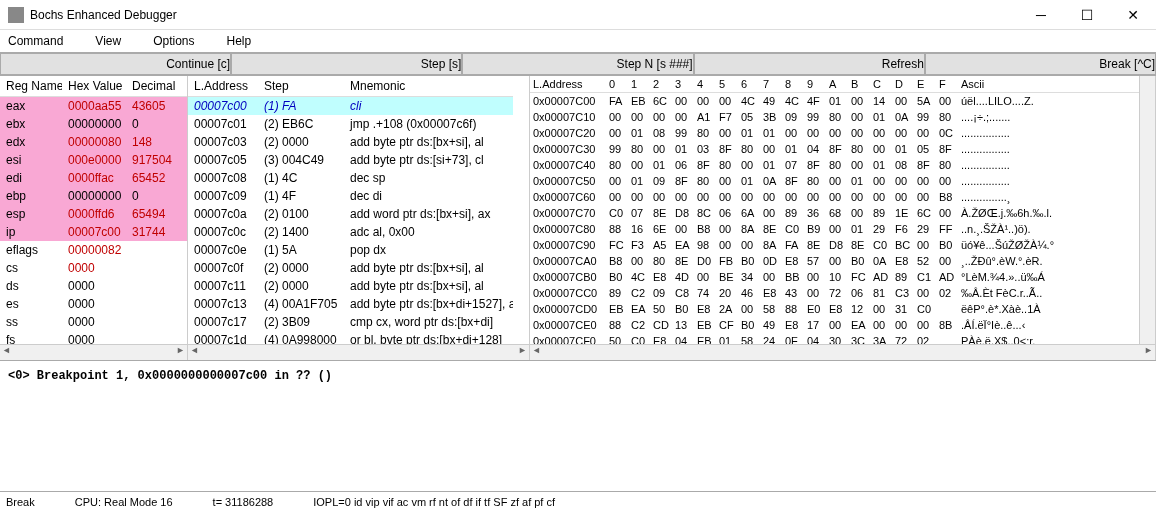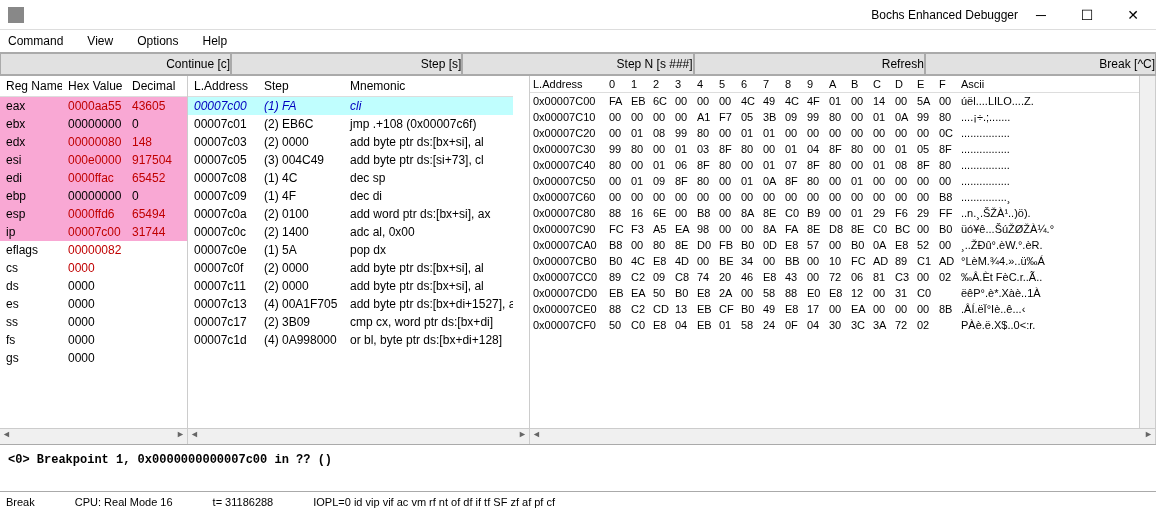--- a/index.html
+++ b/index.html
@@ -1,26 +1,26 @@
 <!DOCTYPE html>
 <html><head>
 <meta charset="utf-8">
 <style>
 * { box-sizing: border-box; margin: 0; padding: 0; }
 body { font-family: "Segoe UI", Tahoma, sans-serif; font-size: 12px; background: #fff; width: 1156px; height: 512px; overflow: hidden; }
-.titlebar { display: flex; align-items: center; height: 30px; padding-left: 8px; background: #fff; border-bottom: 1px solid #ddd; text-align: right; }
+.titlebar { display: flex; align-items: center; height: 30px; padding-left: 8px; background: #fff; border-bottom: 1px solid #ddd; }
 .titlebar .icon { width: 16px; height: 16px; background: #888; margin-right: 6px; }
 .titlebar .title { flex: 1; font-size: 12px; }
 .titlebar .winbtns { display: flex; }
 .titlebar .winbtn { width: 46px; height: 30px; display: flex; align-items: center; justify-content: center; font-size: 14px; }
-.menubar { display: flex; gap: 24px; padding: 4px 8px; font-size: 12px; }
+.menubar { display: flex; gap: 32px; padding: 4px 8px; font-size: 12px; }
 .menubar span { cursor: default; }
 .toolbar { display: flex; border-top: 1px solid #aaa; border-bottom: 1px solid #aaa; }
 .toolbar button { flex: 1; height: 22px; background: #e1e1e1; border: 1px solid #aaa; font-size: 12px; font-family: inherit; cursor: pointer; text-align: right; }
-.panes { display: flex; height: 368px; }
+.panes { display: flex; height: 284px; }
 .pane { overflow: auto; border-right: 1px solid #ccc; position: relative; }
 .pane1 { width: 188px; }
 .pane2 { width: 342px; }
 .pane3 { flex: 1; }
 table { border-collapse: collapse; width: 100%; table-layout: fixed; }
 th { text-align: left; font-weight: normal; padding: 3px 6px; background: #fff; border-bottom: 1px solid #ddd; font-size: 12px; white-space: nowrap; overflow: hidden; }
 td { padding: 2px 6px; font-size: 12px; white-space: nowrap; overflow: hidden; }
 .reg-hl { background: #f9a8d4; }
 .reg-red { color: #c00000; }
 .disasm-hl { background: #c0fefe; color: #0000c0; font-style: italic; }
@@ -437,20 +437,40 @@
               <td class="mem-hex">00</td>
               <td class="mem-hex">00</td>
               <td class="mem-hex">00</td>
               <td class="mem-hex">00</td>
               <td class="mem-hex">00</td>
               <td class="mem-hex">00</td>
               <td class="mem-hex">B8</td>
               <td>...............¸</td>
             </tr>
             <tr>
+              <td>0x00007C70</td>
+              <td class="mem-hex">C0</td>
+              <td class="mem-hex">07</td>
+              <td class="mem-hex">8E</td>
+              <td class="mem-hex">D8</td>
+              <td class="mem-hex">8C</td>
+              <td class="mem-hex">06</td>
+              <td class="mem-hex">6A</td>
+              <td class="mem-hex">00</td>
+              <td class="mem-hex">89</td>
+              <td class="mem-hex">36</td>
+              <td class="mem-hex">68</td>
+              <td class="mem-hex">00</td>
+              <td class="mem-hex">89</td>
+              <td class="mem-hex">1E</td>
+              <td class="mem-hex">6C</td>
+              <td class="mem-hex">00</td>
+              <td>À.ŽØŒ.j.‰6h.‰.l.</td>
+            </tr>
+            <tr>
               <td>0x00007C80</td>
               <td class="mem-hex">88</td>
               <td class="mem-hex">16</td>
               <td class="mem-hex">6E</td>
               <td class="mem-hex">00</td>
               <td class="mem-hex">B8</td>
               <td class="mem-hex">00</td>
               <td class="mem-hex">8A</td>
               <td class="mem-hex">8E</td>
               <td class="mem-hex">C0</td>

